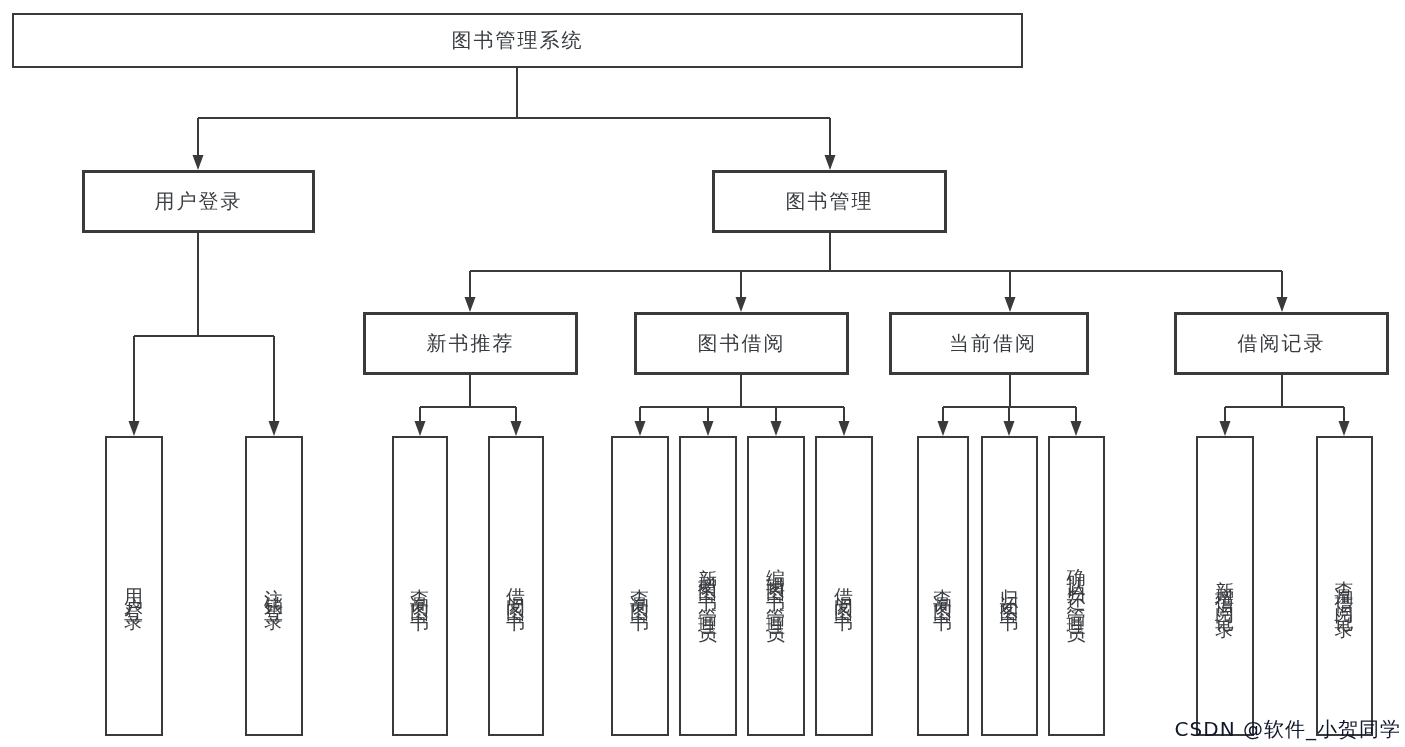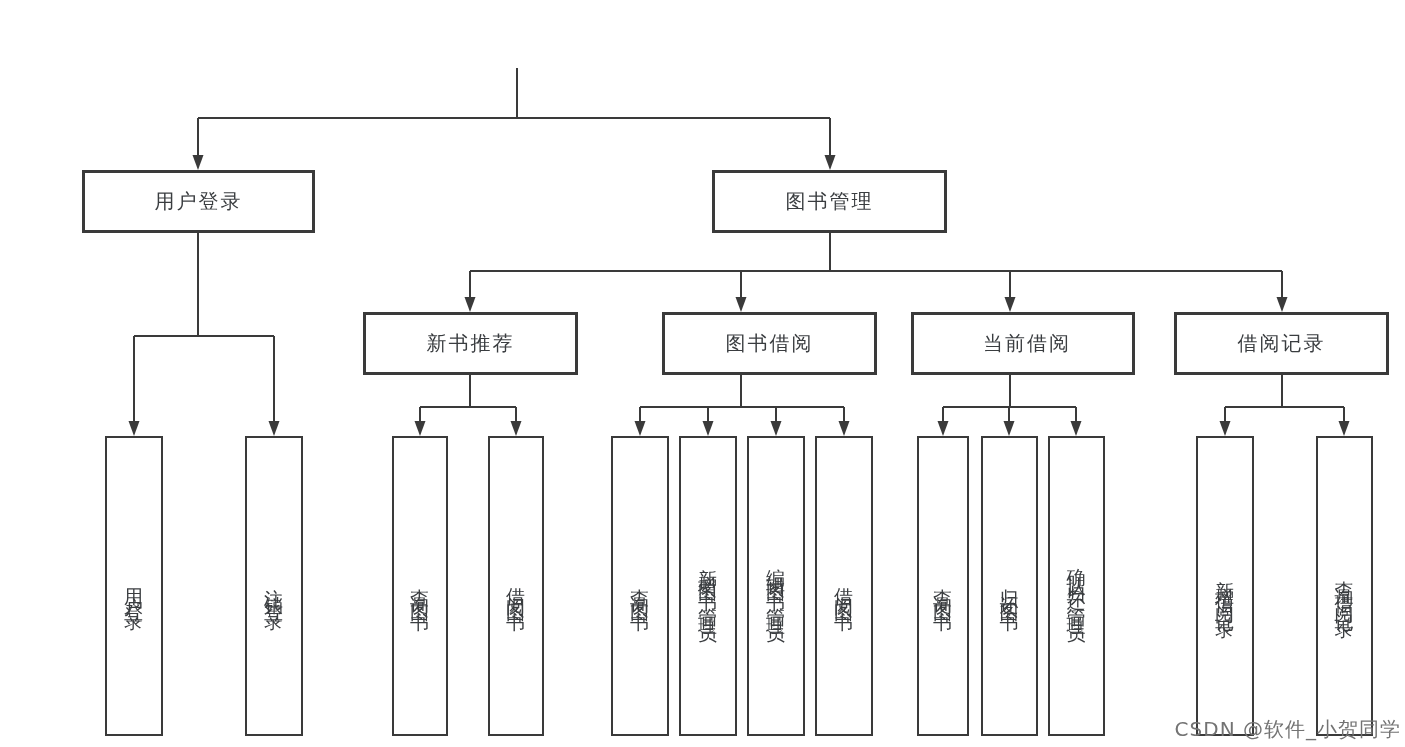--- a/index.html
+++ b/index.html
@@ -41,42 +41,42 @@
     font-size: 19px;
     letter-spacing: 8px;
     line-height: 1;
     padding-top: 6px;
   }
   
   .b-root          { left: 12px;   top: 13px;  width: 1011px; height: 55px; }
   .b-user-login    { left: 82px;   top: 170px; width: 233px;  height: 63px; }
   .b-book-mgmt     { left: 712px;  top: 170px; width: 235px;  height: 63px; }
   .b-new-book      { left: 363px;  top: 312px; width: 215px;  height: 63px; }
-  .b-book-borrow   { left: 634px;  top: 312px; width: 215px;  height: 63px; margin-left: 28px; }
-  .b-cur-borrow    { left: 911px;  top: 312px; width: 224px;  height: 63px; padding-left: 8px; }
+  .b-book-borrow   { left: 634px;  top: 312px; width: 215px;  height: 63px; }
+  .b-cur-borrow    { left: 889px;  top: 312px; width: 200px;  height: 63px; padding-left: 8px; }
   .b-borrow-rec    { left: 1174px; top: 312px; width: 215px;  height: 63px; }
   .b-leaf-login    { left: 105px;  top: 436px; width: 58px; height: 300px; }
   .b-leaf-logout   { left: 245px;  top: 436px; width: 58px; height: 300px; }
   .b-leaf-nb-query { left: 392px;  top: 436px; width: 56px; height: 300px; }
   .b-leaf-nb-borrow{ left: 488px;  top: 436px; width: 56px; height: 300px; }
   .b-leaf-bb-query { left: 611px;  top: 436px; width: 58px; height: 300px; }
   .b-leaf-bb-add   { left: 679px;  top: 436px; width: 58px; height: 300px; }
   .b-leaf-bb-edit  { left: 747px;  top: 436px; width: 58px; height: 300px; }
   .b-leaf-bb-borrow{ left: 815px;  top: 436px; width: 58px; height: 300px; }
   .b-leaf-cb-query { left: 917px;  top: 436px; width: 52px; height: 300px; }
   .b-leaf-cb-return{ left: 981px;  top: 436px; width: 57px; height: 300px; }
   .b-leaf-cb-conf  { left: 1048px; top: 436px; width: 57px; height: 300px; }
   .b-leaf-br-add   { left: 1196px; top: 436px; width: 58px; height: 300px; }
   .b-leaf-br-query { left: 1316px; top: 436px; width: 57px; height: 300px; }
   .watermark {
     position: absolute;
     right: 4px;
     bottom: 4px;
     font-size: 20px;
-    color: #737373;
+    color: #0f172a;
     letter-spacing: 1px;
   }
 </style>
 </head>
 <body>
 
 <div class="canvas">
 
   <svg class="connectors" viewBox="0 0 1405 747" xmlns="http://www.w3.org/2000/svg">
     <g stroke="#3a3a3a" stroke-width="2" fill="#3a3a3a">
@@ -149,20 +149,21 @@
         <line x1="1282" y1="375" x2="1282" y2="407"></line>
         <line x1="1225" y1="407" x2="1344" y2="407"></line>
         <line x1="1225" y1="407" x2="1225" y2="423"></line>
         <polygon points="1219.5,421 1230.5,421 1225,436" stroke="none"></polygon>
         <line x1="1344" y1="407" x2="1344" y2="423"></line>
         <polygon points="1338.5,421 1349.5,421 1344,436" stroke="none"></polygon>
       </g>
     </g>
   </svg>
 
+  <div class="node h-node root-node b-root">图书管理系统</div>
 
   <div class="node h-node b-user-login">用户登录</div>
   <div class="node h-node b-new-book">新书推荐</div>
 
   <div class="node h-node b-book-mgmt">图书管理</div>
   <div class="node h-node b-book-borrow">图书借阅</div>
   <div class="node h-node b-cur-borrow">当前借阅</div>
   <div class="node h-node b-borrow-rec">借阅记录</div>
 
   <div class="node v-node b-leaf-login">用户登录</div>

